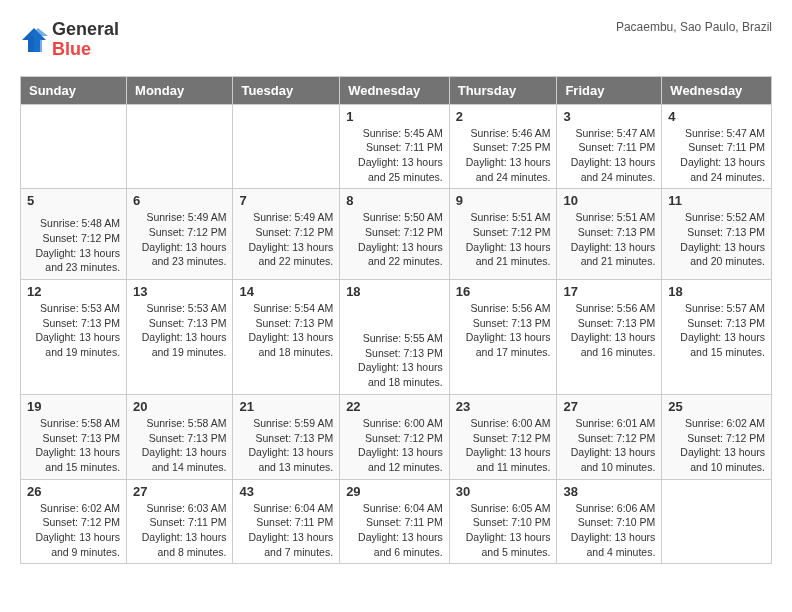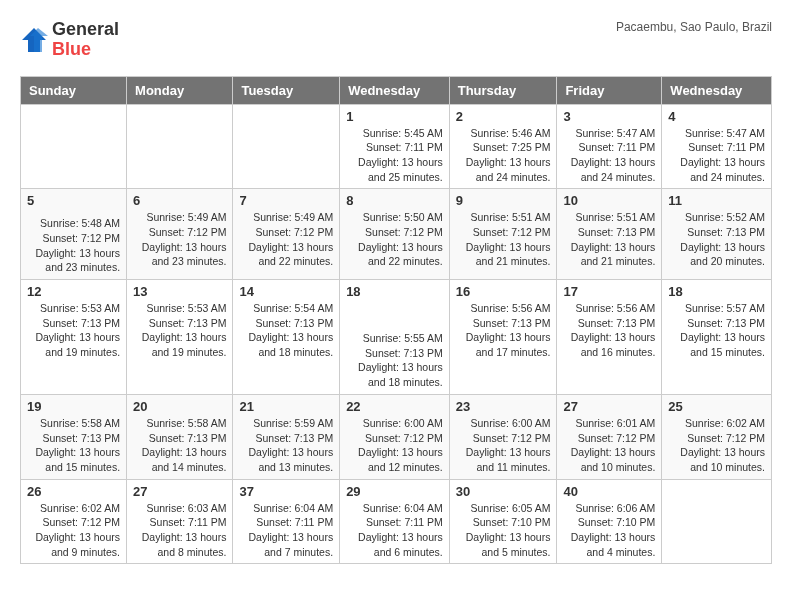--- a/index.html
+++ b/index.html
@@ -321,42 +321,42 @@
 and 9 minutes.</div>
         </td>
         <td>
           <span class="day-number">27</span>
           <div class="day-info" style="white-space: pre-line;">Sunrise: 6:03 AM
 Sunset: 7:11 PM
 Daylight: 13 hours
 and 8 minutes.</div>
         </td>
         <td>
-          <span class="day-number">37</span>
+          <span class="day-number">43</span>
           <div class="day-info" style="white-space: pre-line;">Sunrise: 6:04 AM
 Sunset: 7:11 PM
 Daylight: 13 hours
 and 7 minutes.</div>
         </td>
         <td>
           <span class="day-number">29</span>
           <div class="day-info" style="white-space: pre-line;">Sunrise: 6:04 AM
 Sunset: 7:11 PM
 Daylight: 13 hours
 and 6 minutes.</div>
         </td>
         <td>
           <span class="day-number">30</span>
           <div class="day-info" style="white-space: pre-line;">Sunrise: 6:05 AM
 Sunset: 7:10 PM
 Daylight: 13 hours
 and 5 minutes.</div>
         </td>
         <td>
-          <span class="day-number">40</span>
+          <span class="day-number">38</span>
           <div class="day-info" style="white-space: pre-line;">Sunrise: 6:06 AM
 Sunset: 7:10 PM
 Daylight: 13 hours
 and 4 minutes.</div>
         </td>
         <td class="empty"></td>
       </tr>
     </tbody>
 </table>
 

